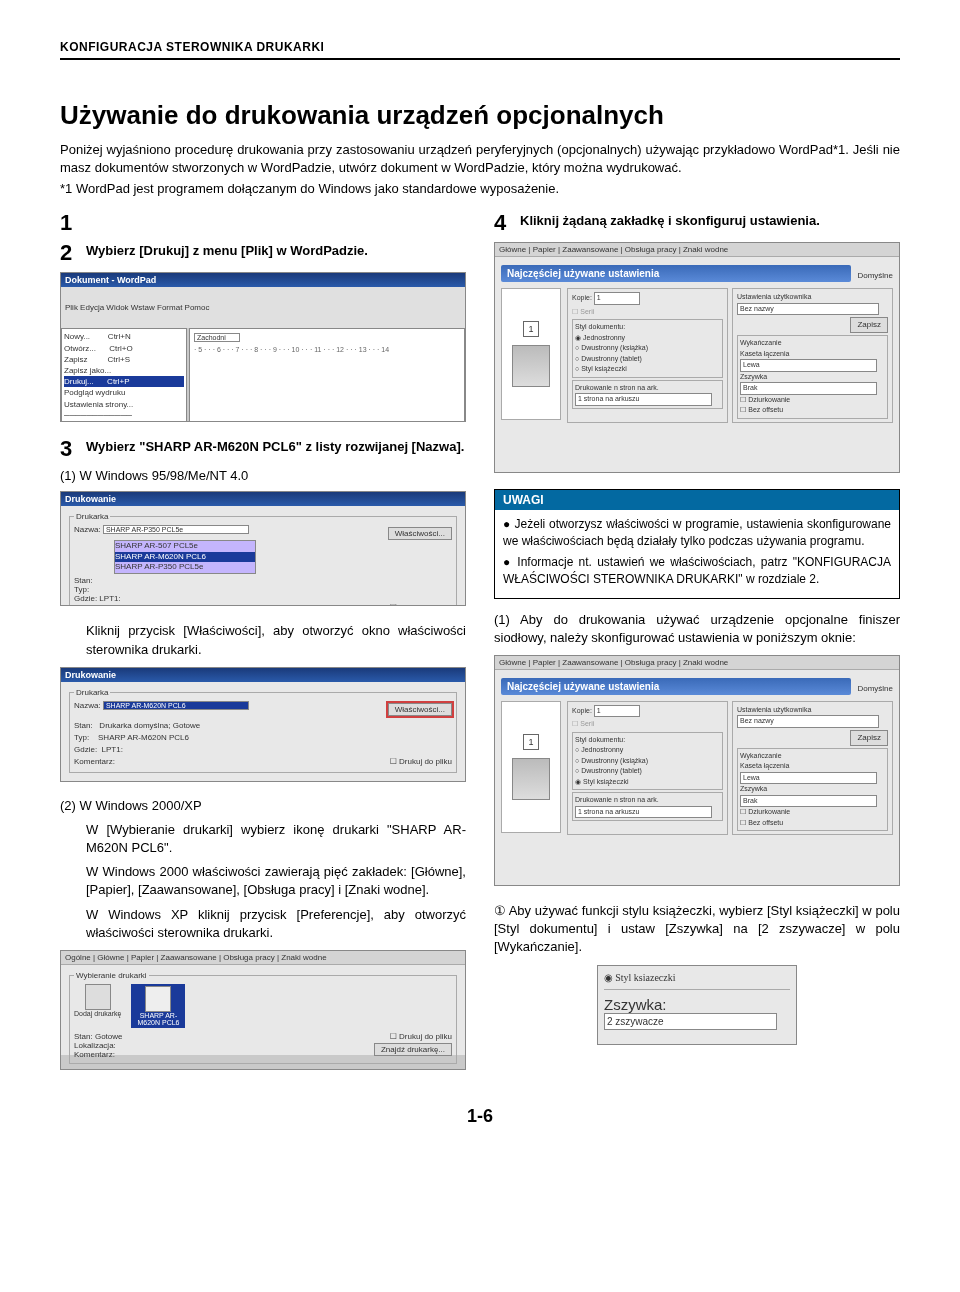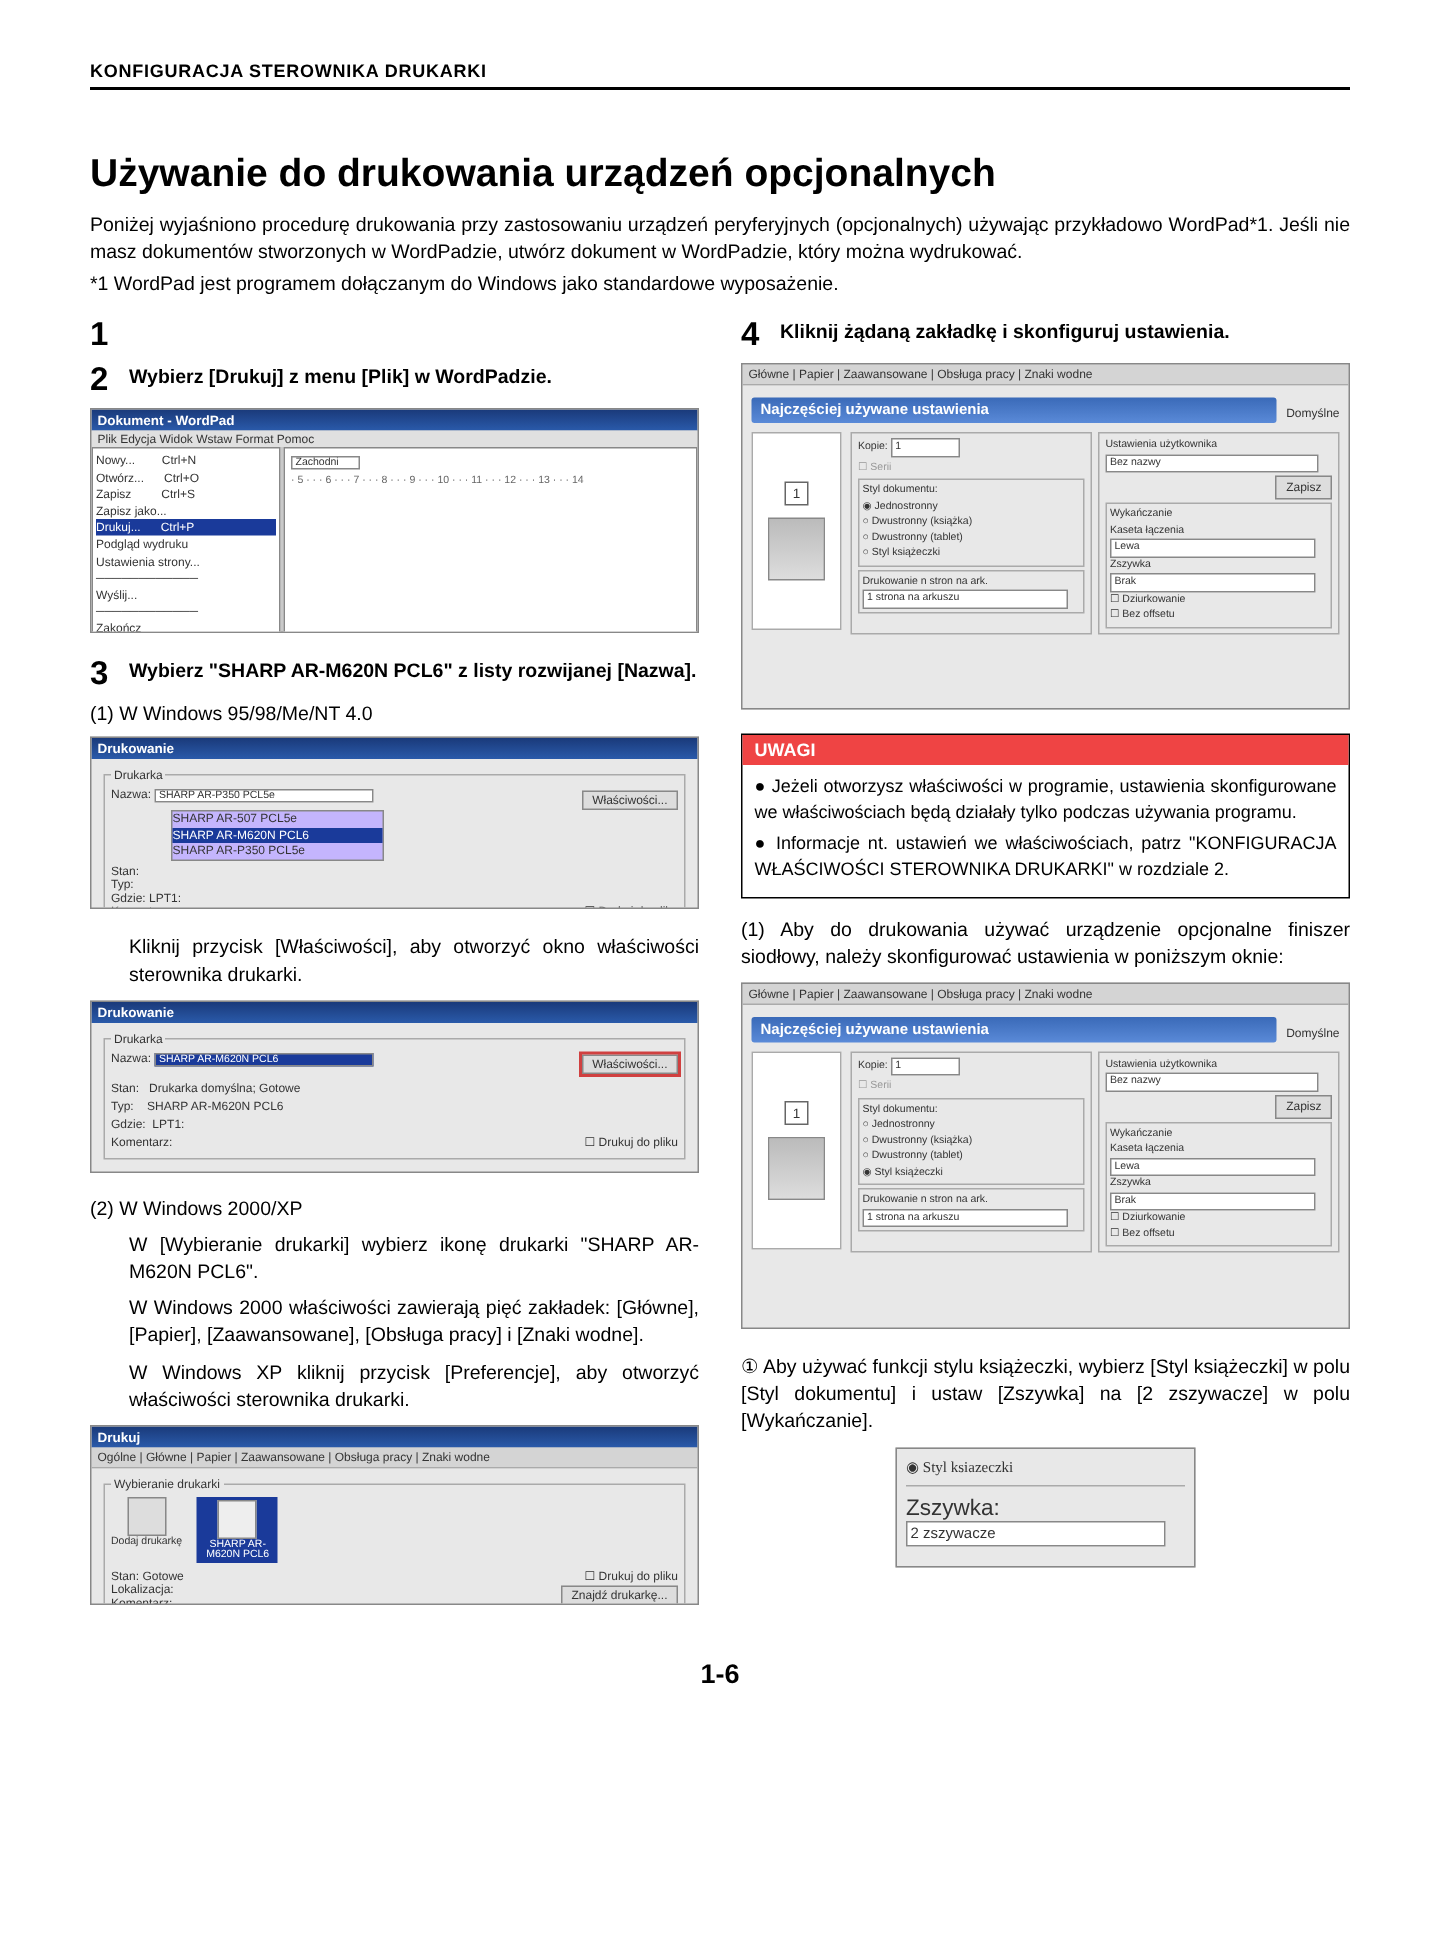--- a/index.html
+++ b/index.html
@@ -176,21 +176,21 @@
     display: inline-block;
     min-width: 40px;
     font-size: 7px;
   }
   .uwagi-box {
     border: 1px solid #000;
     margin: 12px 0;
     font-size: 12px;
   }
   .uwagi-title {
-    background: #ef4444;
+    background: #0369a1;
     color: #fff;
     font-weight: bold;
     padding: 3px 8px;
     font-size: 12px;
   }
   .uwagi-body {
     padding: 6px 8px;
     line-height: 1.4;
     text-align: justify;
   }
@@ -226,21 +226,21 @@
       <div class="step-num">1</div>
     </div>
 
     <div class="step">
       <div class="step-num">2</div>
       <div class="step-text">Wybierz [Drukuj] z menu [Plik] w WordPadzie.</div>
     </div>
 
     <div class="screenshot" style="height:150px;">
       <div class="ss-title">Dokument - WordPad</div>
-      <div style="background:#e0e0e0;padding:1px 4px;font-size:8px;">Plik  Edycja  Widok  Wstaw  Format  Pomoc</div>
+      <div style="background:#e0e0e0;padding:16px 4px;font-size:8px;">Plik  Edycja  Widok  Wstaw  Format  Pomoc</div>
       <div style="display:flex;">
         <div style="background:#fff;border:1px solid #888;width:120px;font-size:8px;line-height:1.4;padding:2px;white-space:pre;">Nowy...        Ctrl+N
 Otwórz...      Ctrl+O
 Zapisz         Ctrl+S
 Zapisz jako...
 <span style="background:#1a3a9a;color:#fff;display:block;">Drukuj...      Ctrl+P</span>Podgląd wydruku
 Ustawienia strony...
 ────────────
 Wyślij...
 ────────────
@@ -315,21 +315,20 @@
         </fieldset>
       </div>
     </div>
 
     <div class="substep">(2)  W Windows 2000/XP</div>
     <div class="body-text" style="margin-left:26px;">W [Wybieranie drukarki] wybierz ikonę drukarki "SHARP AR-M620N PCL6".</div>
     <div class="body-text" style="margin-left:26px;">W Windows 2000 właściwości zawierają pięć zakładek: [Główne], [Papier], [Zaawansowane], [Obsługa pracy] i [Znaki wodne].</div>
     <div class="body-text" style="margin-left:26px;">W Windows XP kliknij przycisk [Preferencje], aby otworzyć właściwości sterownika drukarki.</div>
 
     <div class="screenshot" style="height:120px;">
-      <div class="ss-title">Drukuj</div>
       <div class="ss-tabs">Ogólne | Główne | Papier | Zaawansowane | Obsługa pracy | Znaki wodne</div>
       <div class="ss-body" style="height:calc(100% - 28px);">
         <fieldset style="border:1px solid #aaa;padding:4px;">
           <legend style="font-size:8px;">Wybieranie drukarki</legend>
           <div style="display:flex;gap:10px;">
             <div style="text-align:center;font-size:7px;">
               <div style="width:24px;height:24px;background:#ddd;border:1px solid #888;margin:0 auto;"></div>
               <div>Dodaj drukarkę</div>
             </div>
             <div style="text-align:center;font-size:7px;background:#1a3a9a;color:#fff;padding:2px;">

